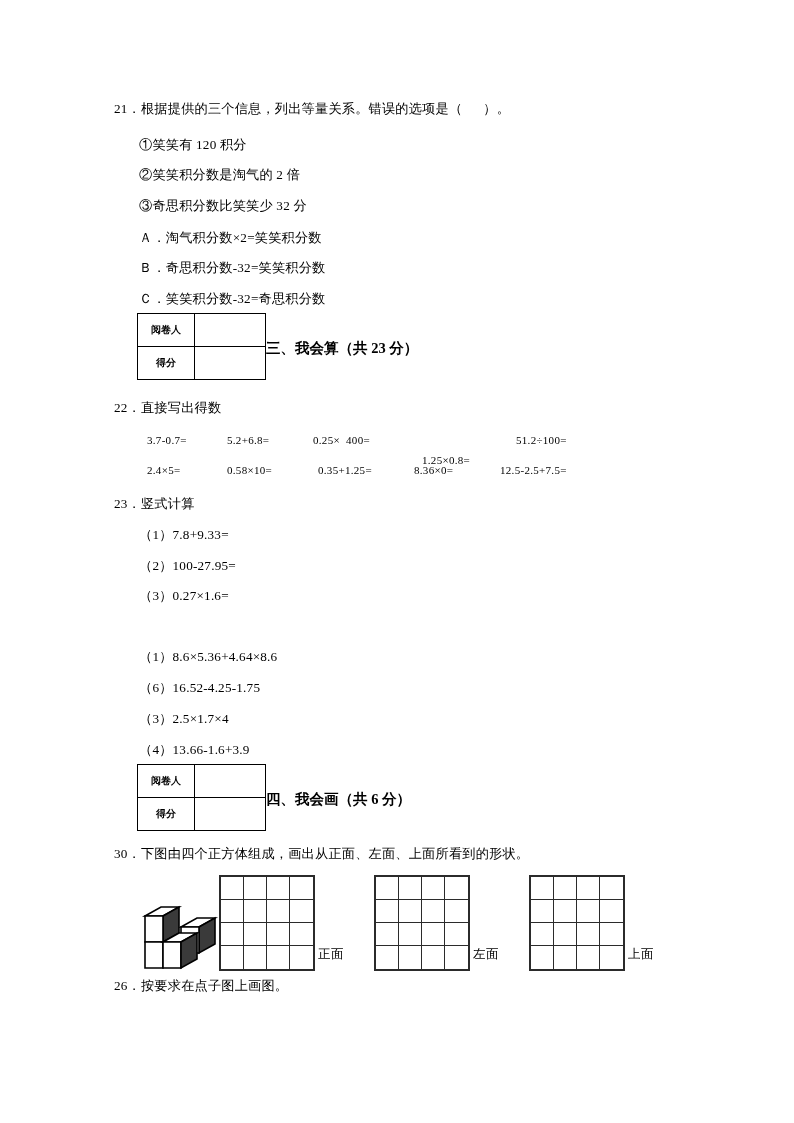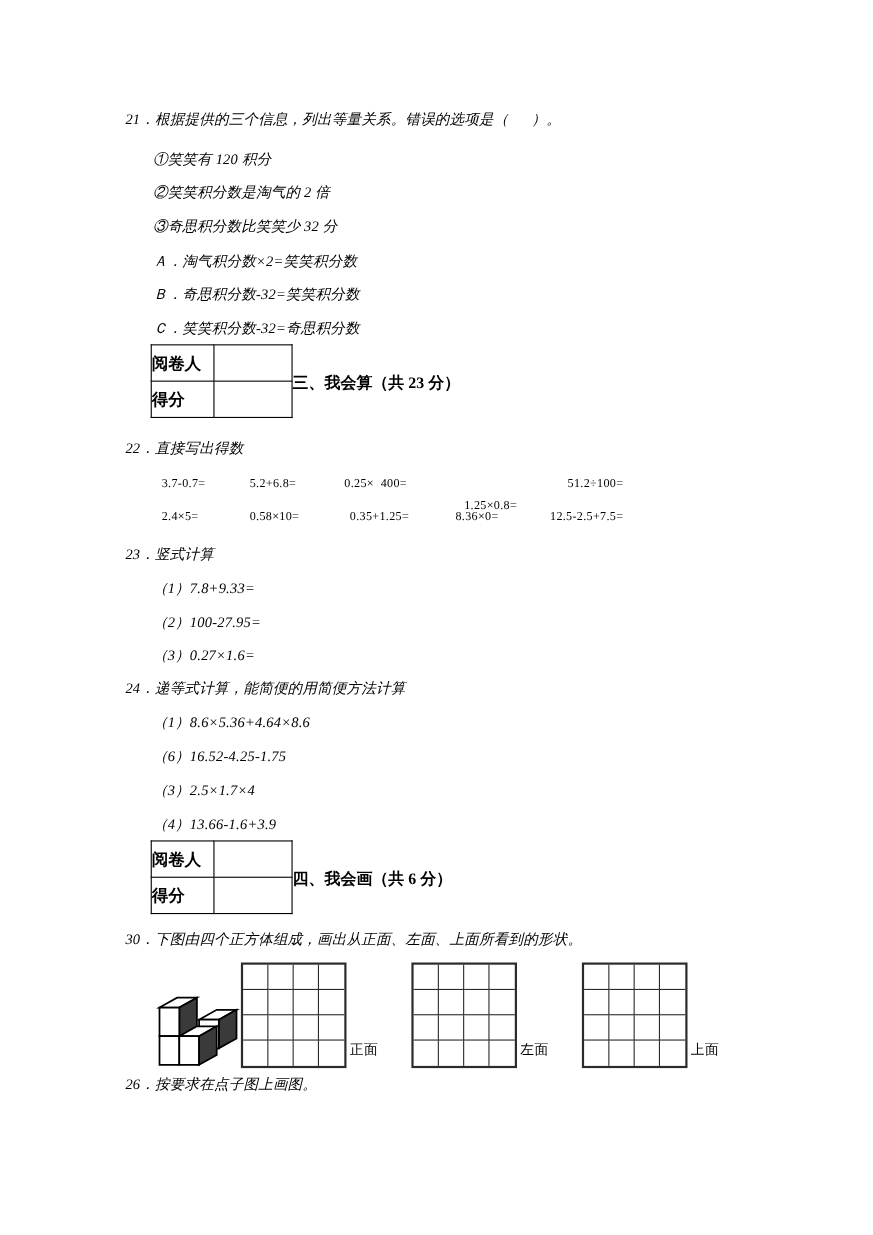--- a/index.html
+++ b/index.html
@@ -22,21 +22,20 @@
     height: 1123px;
   }
 
   
   .q-line {
     position: absolute;
     font-size: 13.2px;
     line-height: 1.2;
     white-space: pre;
     letter-spacing: 0.2px;
-    font-style: italic;
   }
   .q-stem  { left: 114px; }
   .q-sub   { left: 139px; }
   .q-opt   { left: 139px; }
   .calc-item {
     position: absolute;
     font-size: 11px;
     white-space: pre;
     letter-spacing: 0.3px;
   }
@@ -45,23 +44,23 @@
   .score-table {
     position: absolute;
     border-collapse: collapse;
     border: 1.6px solid #000;
     background: #fff;
   }
   .score-table td {
     border: 1.3px solid #000;
     height: 32px;
     padding: 0;
-    text-align: left;
+    text-align: center;
     vertical-align: middle;
-    font-size: 15px;
+    font-size: 10px;
     font-weight: bold;
     font-family: Liberation Sans, sans-serif;
   }
   .score-label { width: 56px; }
   .score-blank { width: 70px; }
 
   .section-head {
     position: absolute;
     font-size: 14.5px;
     font-weight: bold;
@@ -137,21 +136,20 @@
   <div class="calc-item" style="left:227px; top:464px;">0.58×10=</div>
   <div class="calc-item" style="left:318px; top:464px;">0.35+1.25=</div>
   <div class="calc-item" style="left:414px; top:464px;">8.36×0=</div>
   <div class="calc-item" style="left:500px; top:464px;">12.5-2.5+7.5=</div>
 
   <div class="q-line q-stem" style="top:496px;">23．竖式计算</div>
   <div class="q-line q-sub" style="top:527px;">（1）7.8+9.33=</div>
   <div class="q-line q-sub" style="top:558px;">（2）100-27.95=</div>
   <div class="q-line q-sub" style="top:588px;">（3）0.27×1.6=</div>
 
-  <div class="q-line q-stem" style="top:618px;">24．递等式计算，能简便的用简便方法计算</div>
   <div class="q-line q-sub" style="top:649px;">（1）8.6×5.36+4.64×8.6</div>
   <div class="q-line q-sub" style="top:680px;">（6）16.52-4.25-1.75</div>
   <div class="q-line q-sub" style="top:711px;">（3）2.5×1.7×4</div>
   <div class="q-line q-sub" style="top:742px;">（4）13.66-1.6+3.9</div>
 
   <table class="score-table" style="left:137px; top:764px;">
     <tbody>
         <tr>
       <td class="score-label">阅卷人</td>
       <td class="score-blank"></td>

